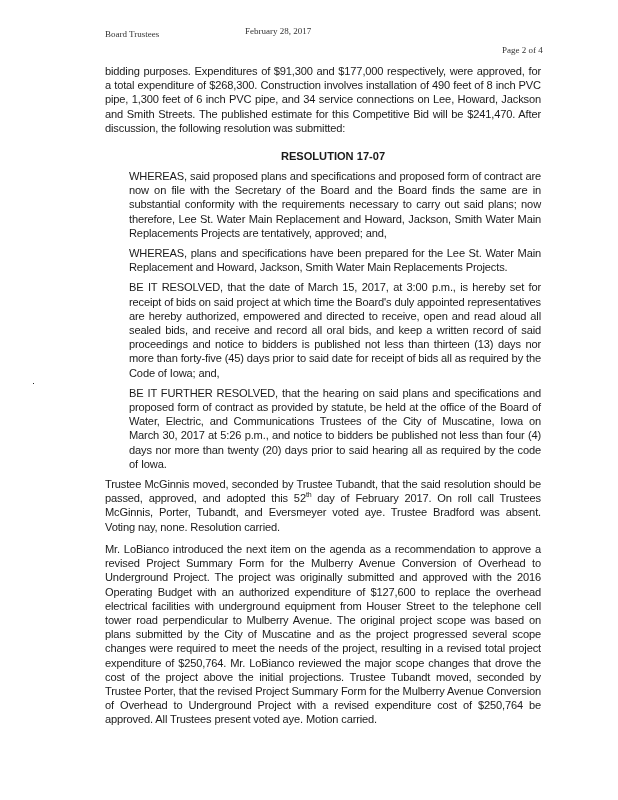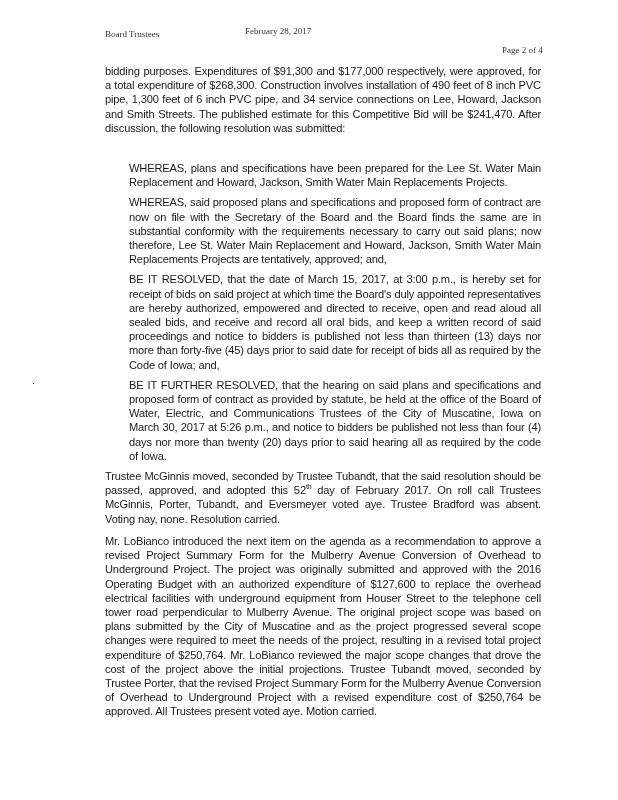--- a/index.html
+++ b/index.html
@@ -5,44 +5,45 @@
     html, body { margin: 0; padding: 0; background: #ffffff; }
     body { width: 618px; height: 800px; position: relative; overflow: hidden;
            font-family: "Liberation Sans", sans-serif; color: #1a1a1a; }
     .hdr { position: absolute; font-family: "Liberation Serif", serif; font-size: 9px; color: #333; }
     .hdr-left { left: 105px; top: 29px; }
     .hdr-center { left: 245px; top: 26px; }
     .hdr-right { left: 502px; top: 37px; margin-top: 8px; }
     .stray-dot { position: absolute; left: 33px; top: 383px; width: 1px; height: 1px; background: #222; }
     .page { position: absolute; left: 105px; top: 64px; width: 436px; }
     p { margin: 0; font-size: 11.1px; line-height: 14.2px; text-align: justify; letter-spacing: -0.15px; }
-    .first { margin-bottom: 26px; }
+    .first { margin-bottom: 10px; }
     .res-title { text-align: center; font-weight: bold; font-size: 11.1px; line-height: 14px; margin: 14px 0 6px 0; padding-left: 20px; }
     .res { margin-left: 24px; width: 412px; }
     .res p { margin-bottom: 6px; }
     .after { margin-top: 6px; }
     .para { margin-bottom: 8px; }
     sup { font-size: 7px; line-height: 0; }
   </style>
 </head>
 <body>
 
 <div class="hdr hdr-left">Board Trustees</div>
 <div class="hdr hdr-center">February 28, 2017</div>
 <div class="hdr hdr-right">Page 2 of 4</div>
 
 <div class="stray-dot"></div>
 
 <div class="page">
   <p class="first">bidding purposes. Expenditures of $91,300 and $177,000 respectively, were approved, for a total expenditure of $268,300. Construction involves installation of 490 feet of 8 inch PVC pipe, 1,300 feet of 6 inch PVC pipe, and 34 service connections on Lee, Howard, Jackson and Smith Streets. The published estimate for this Competitive Bid will be $241,470. After discussion, the following resolution was submitted:</p>
 
+  <div class="res-title">RESOLUTION 17-07</div>
 
   <div class="res">
+    <p>WHEREAS, said proposed plans and specifications and proposed form of contract are now on file with the Secretary of the Board and the Board finds the same are in substantial conformity with the requirements necessary to carry out said plans; now therefore, Lee St. Water Main Replacement and Howard, Jackson, Smith Water Main Replacements Projects are tentatively, approved; and,</p>
     <p>WHEREAS, plans and specifications have been prepared for the Lee St. Water Main Replacement and Howard, Jackson, Smith Water Main Replacements Projects.</p>
-    <p>WHEREAS, said proposed plans and specifications and proposed form of contract are now on file with the Secretary of the Board and the Board finds the same are in substantial conformity with the requirements necessary to carry out said plans; now therefore, Lee St. Water Main Replacement and Howard, Jackson, Smith Water Main Replacements Projects are tentatively, approved; and,</p>
     <p>BE IT RESOLVED, that the date of March 15, 2017, at 3:00 p.m., is hereby set for receipt of bids on said project at which time the Board's duly appointed representatives are hereby authorized, empowered and directed to receive, open and read aloud all sealed bids, and receive and record all oral bids, and keep a written record of said proceedings and notice to bidders is published not less than thirteen (13) days nor more than forty-five (45) days prior to said date for receipt of bids all as required by the Code of Iowa; and,</p>
     <p>BE IT FURTHER RESOLVED, that the hearing on said plans and specifications and proposed form of contract as provided by statute, be held at the office of the Board of Water, Electric, and Communications Trustees of the City of Muscatine, Iowa on March 30, 2017 at 5:26 p.m., and notice to bidders be published not less than four (4) days nor more than twenty (20) days prior to said hearing all as required by the code of Iowa.</p>
   </div>
 
   <p class="after para"><span>Trustee McGinnis moved, seconded by Trustee Tubandt, that the said resolution should be passed, approved, and adopted this 52</span><sup>th</sup><span> day of February 2017. On roll call Trustees McGinnis, Porter, Tubandt, and Eversmeyer voted aye. Trustee Bradford was absent. Voting nay, none. Resolution carried.</span></p>
 
   <p>Mr. LoBianco introduced the next item on the agenda as a recommendation to approve a revised Project Summary Form for the Mulberry Avenue Conversion of Overhead to Underground Project. The project was originally submitted and approved with the 2016 Operating Budget with an authorized expenditure of $127,600 to replace the overhead electrical facilities with underground equipment from Houser Street to the telephone cell tower road perpendicular to Mulberry Avenue. The original project scope was based on plans submitted by the City of Muscatine and as the project progressed several scope changes were required to meet the needs of the project, resulting in a revised total project expenditure of $250,764. Mr. LoBianco reviewed the major scope changes that drove the cost of the project above the initial projections. Trustee Tubandt moved, seconded by Trustee Porter, that the revised Project Summary Form for the Mulberry Avenue Conversion of Overhead to Underground Project with a revised expenditure cost of $250,764 be approved. All Trustees present voted aye. Motion carried.</p>
 </div>
 
 </body></html>

